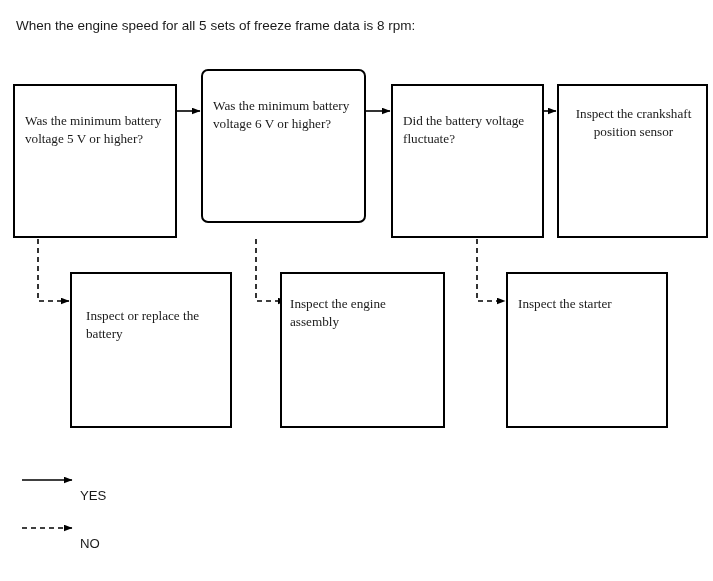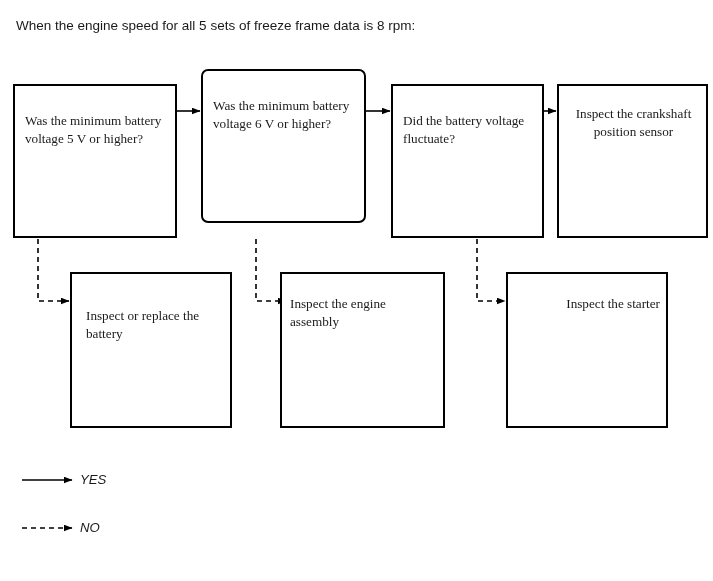--- a/index.html
+++ b/index.html
@@ -47,37 +47,37 @@
     color: #1a1a1a;
   }
   
   #n1 { left: 13px;  top: 84px;  width: 164px; height: 154px; }
   #n2 { left: 201px; top: 69px;  width: 165px; height: 154px; border-radius: 7px; }
   #n3 { left: 391px; top: 84px;  width: 153px; height: 154px; }
   #n4 { left: 557px; top: 84px;  width: 151px; height: 154px; }
   
   #n5 { left: 70px;  top: 272px; width: 162px; height: 156px; }
   #n6 { left: 280px; top: 272px; width: 165px; height: 156px; }
-  #n7 { left: 506px; top: 272px; width: 162px; height: 156px; text-align: right; }
+  #n7 { left: 506px; top: 272px; width: 162px; height: 156px; }
 
   #n1 .label, #n2 .label { top: 26px; }
   #n3 .label { top: 26px; }
   #n4 .label { top: 19px; left: 8px; text-align: center; }
   #n5 .label { top: 33px; left: 14px; }
   #n6 .label { top: 21px; left: 8px; }
   #n7 .label { top: 21px; left: 10px; }
 
   .legend-row {
     position: absolute;
     font-size: 13.2px;
     color: #1a1a1a;
   }
   #legend-yes { left: 80px; top: 472px; }
   #legend-no  { left: 80px; top: 520px; }
-  .legend-label { position: absolute; left: 0; top: 0; font-style: italic; }
+  .legend-label { position: absolute; left: 0; top: 16px; }
 </style>
 </head>
 <body>
 
 <div class="title">When the engine speed for all 5 sets of freeze frame data is 8 rpm:</div>
 
 <svg id="canvas" viewBox="0 0 713 581" xmlns="http://www.w3.org/2000/svg">
   <defs>
     <marker id="arrowhead" markerWidth="9" markerHeight="7" refX="8.5" refY="3.5" orient="auto" markerUnits="userSpaceOnUse">
       <polygon points="0 0, 9 3.5, 0 7" fill="#000000"></polygon>

